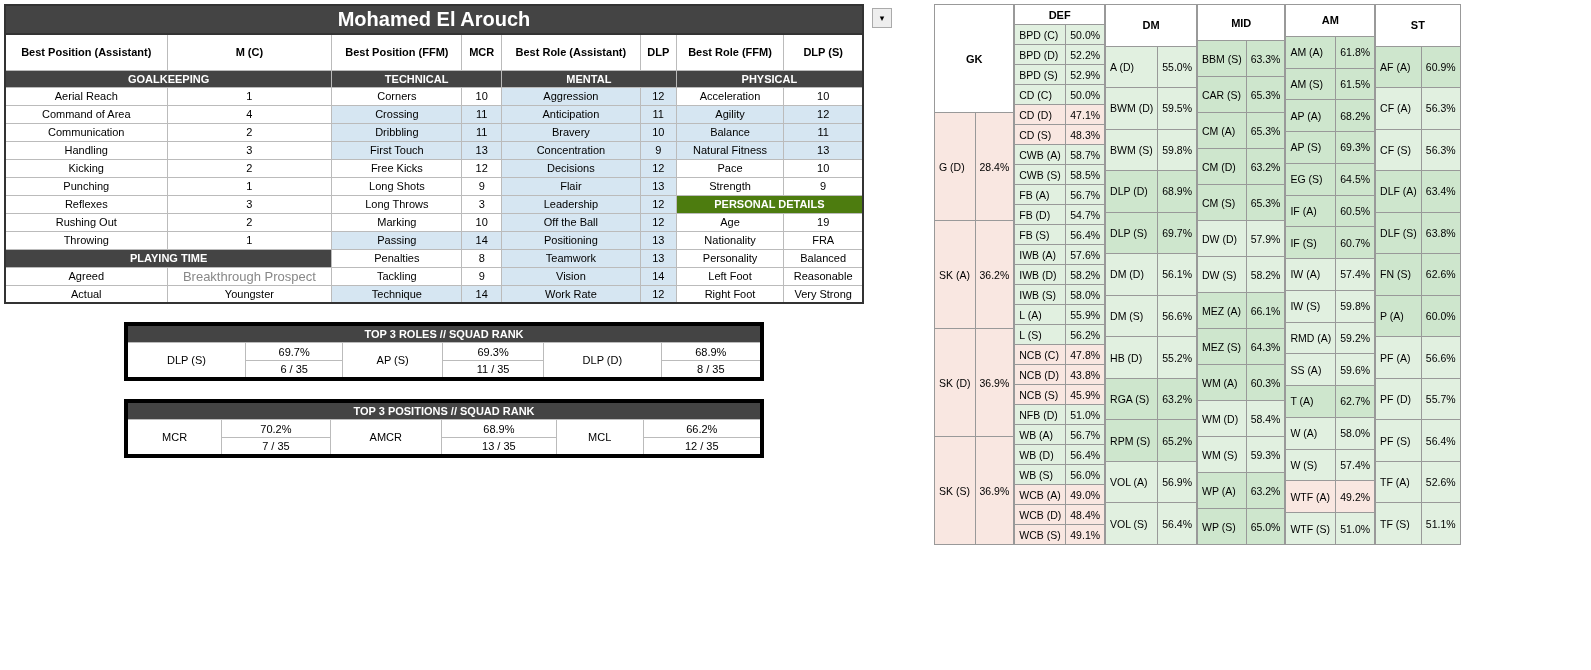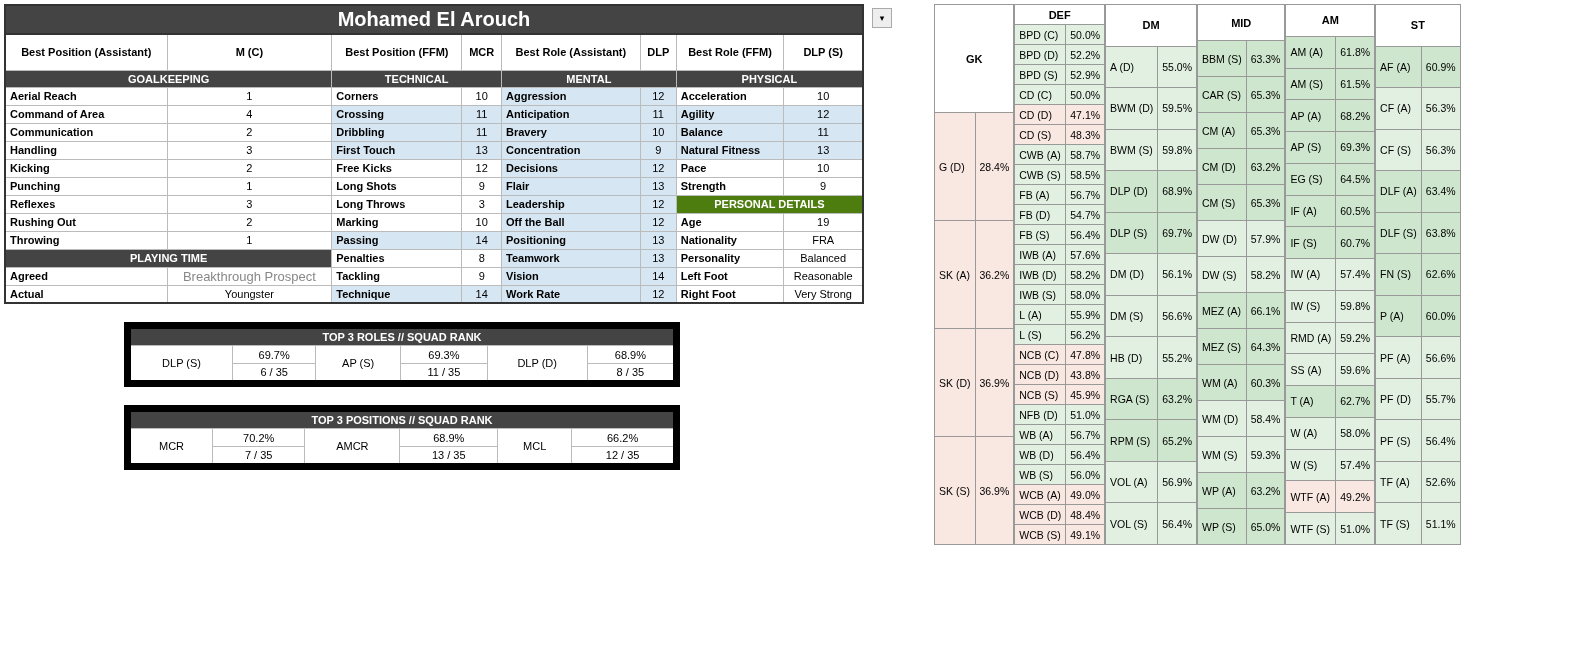--- a/index.html
+++ b/index.html
@@ -24,27 +24,27 @@
   .player-card td, .player-card th { border: 1px solid #bbb; }
 
   .title-row td {
     background: #444; color: #fff; font-size: 20px; font-weight: bold; height: 28px;
     border: 2px solid #333;
   }
   .best-row td { font-weight: bold; height: 36px; margin-top: 10px; }
   .best-row .lbl { text-align: center; }
   .best-row .val { text-align: center; }
   .section-hdr td { background: #444; color: #fff; font-weight: bold; height: 16px; }
-  .attr-name { font-weight: bold; text-align: left; }
+  .attr-name { font-weight: normal; text-align: center; }
   .attr-val  { text-align: center; }
   .hl { background: #d6e6f2; }
   .trunc { color:#888; font-size:10px; line-height: 9px; text-decoration: line-through transparent; }
 
   
-  .top3 { width: 556px; margin: 18px 0 0 120px; border: 7px solid #000000; }
+  .top3 { width: 640px; margin: 18px 0 0 120px; border: 4px solid #000000; }
   .top3 td { border: 1px solid #bbb; }
   .top3-hdr td { background: #444; color:#fff; font-weight:bold; }
 
   
   .rolecol { }
   .rolecol th { background:#fff; font-weight:bold; border:1px solid #999; height:20px; }
   .rolecol td { height:20px; padding:2px 4px; }
   .rolecol .r { text-align:right; font-size:10.5px; }
   .rolecol .l { text-align:left; font-size:10.5px; white-space:nowrap; }
   .pale-red { background:#f9e7e1; }

